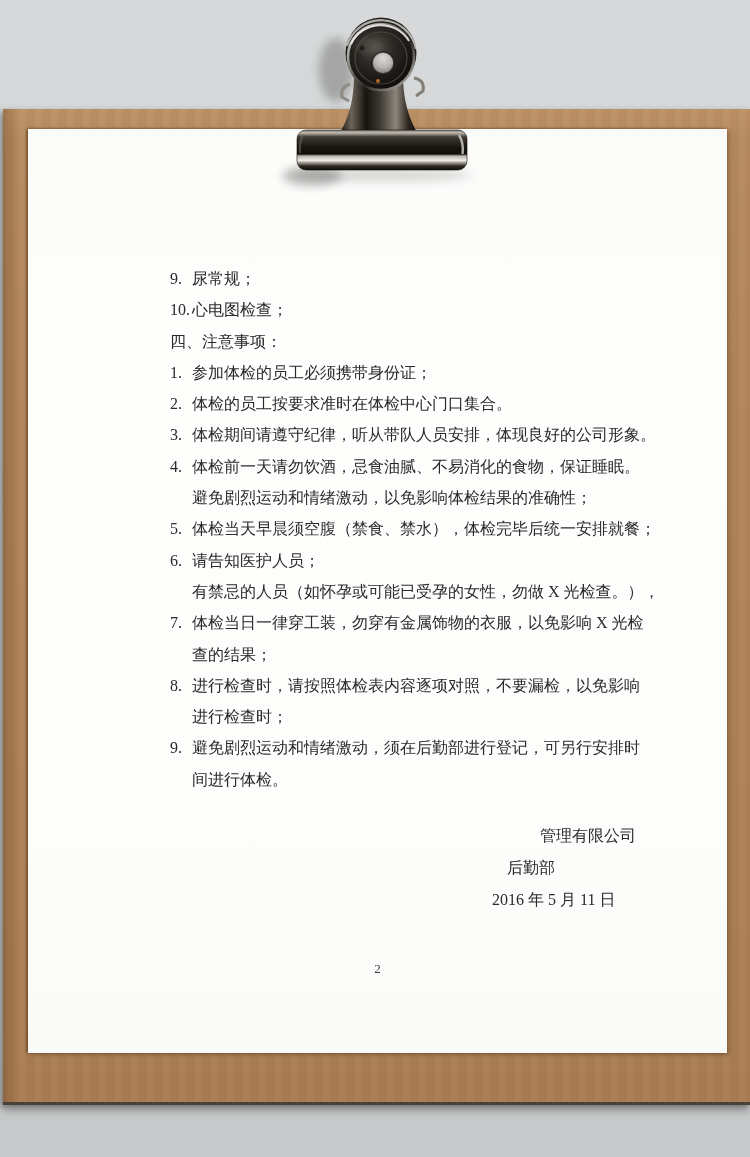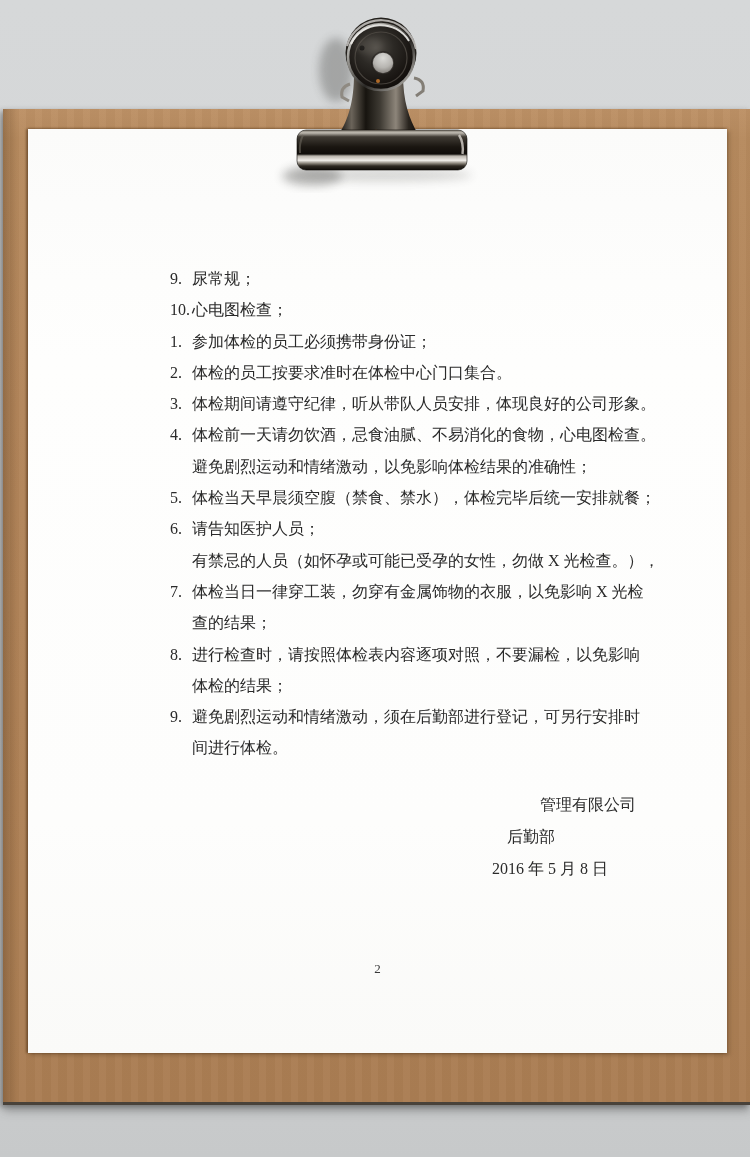--- a/index.html
+++ b/index.html
@@ -107,20 +107,21 @@
           </span>
       </div>
 
       <div class="item">
         <span class="num">10.</span>
         <span class="lines">
             <span class="line">心电图检查；</span>
           </span>
       </div>
 
+      <span class="heading">四、注意事项：</span>
 
       <div class="item">
         <span class="num">1.</span>
         <span class="lines">
             <span class="line">参加体检的员工必须携带身份证；</span>
           </span>
       </div>
 
       <div class="item">
         <span class="num">2.</span>
@@ -132,21 +133,21 @@
       <div class="item">
         <span class="num">3.</span>
         <span class="lines">
             <span class="line">体检期间请遵守纪律，听从带队人员安排，体现良好的公司形象。</span>
           </span>
       </div>
 
       <div class="item">
         <span class="num">4.</span>
         <span class="lines">
-          <span class="line">体检前一天请勿饮酒，忌食油腻、不易消化的食物，心电图检查。</span>
+          <span class="line">体检前一天请勿饮酒，忌食油腻、不易消化的食物，保证睡眠。</span>
           <span class="line">避免剧烈运动和情绪激动，以免影响体检结果的准确性；</span>
         </span>
       </div>
 
       <div class="item">
         <span class="num">5.</span>
         <span class="lines">
             <span class="line">体检当天早晨须空腹（禁食、禁水），体检完毕后统一安排就餐；</span>
           </span>
       </div>
@@ -164,38 +165,38 @@
         <span class="lines">
           <span class="line">体检当日一律穿工装，勿穿有金属饰物的衣服，以免影响 X 光检</span>
           <span class="line">查的结果；</span>
         </span>
       </div>
 
       <div class="item">
         <span class="num">8.</span>
         <span class="lines">
           <span class="line">进行检查时，请按照体检表内容逐项对照，不要漏检，以免影响</span>
-          <span class="line">体检的结果；</span>
+          <span class="line">进行检查时；</span>
         </span>
       </div>
 
       <div class="item">
         <span class="num">9.</span>
         <span class="lines">
           <span class="line">避免剧烈运动和情绪激动，须在后勤部进行登记，可另行安排时</span>
           <span class="line">间进行体检。</span>
         </span>
       </div>
 
     </div>
 
     <div class="signature">
       <div class="sig-company">管理有限公司</div>
       <div class="sig-dept">后勤部</div>
-      <div class="sig-date">2016 年 5 月 8 日</div>
+      <div class="sig-date">2016 年 5 月 11 日</div>
     </div>
 
     <div class="page-num">2</div>
   </div>
 
   <svg class="clip" viewBox="0 0 220 185" width="220" height="185">
     <defs>
       <filter id="blurBig" x="-60%" y="-60%" width="220%" height="220%">
           <feGaussianBlur stdDeviation="5"></feGaussianBlur>
         </filter>

